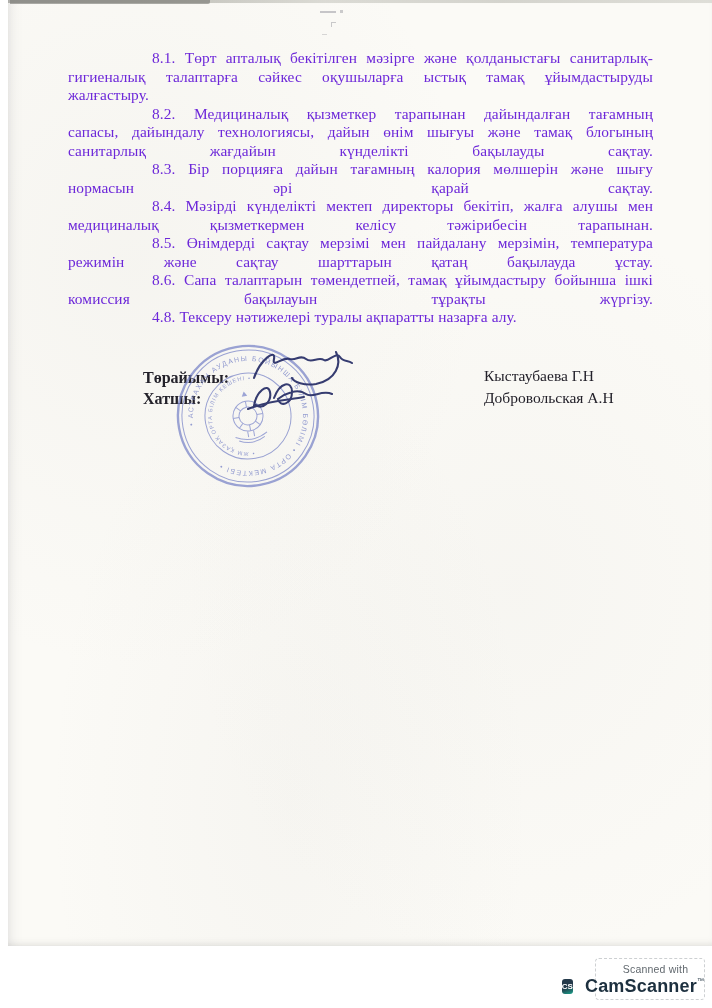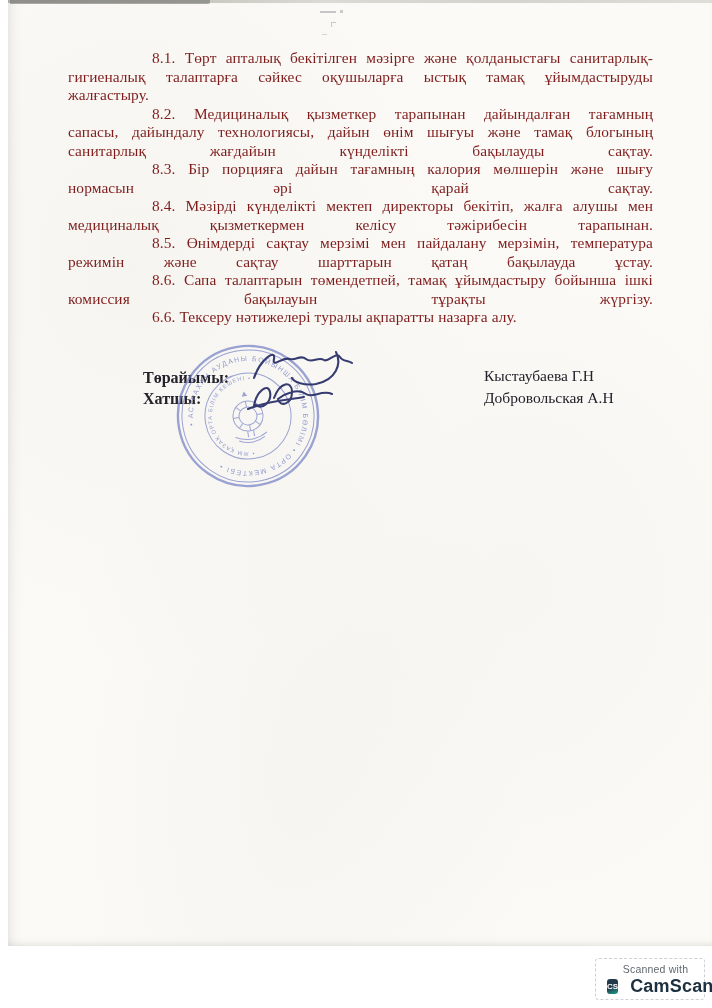--- a/index.html
+++ b/index.html
@@ -20,42 +20,42 @@
         border-radius:0 0 2px 0;}
   .speck1{position:absolute;left:320px;top:11px;width:16px;height:2px;background:#9b9ba2;opacity:.55;}
   .speck2{position:absolute;left:340px;top:10px;width:3px;height:3px;background:#9b9ba2;opacity:.5;}
   .speck3{position:absolute;left:331px;top:22px;width:4px;height:4px;opacity:.45;
           border-left:1px solid #8d8d94;border-top:1px solid #8d8d94;}
   .speck4{position:absolute;left:322px;top:34px;width:5px;height:1px;background:#a0a0a6;opacity:.4;}
 
   
   .textblock{position:absolute;left:68px;top:49px;width:585px;}
   .tl{font-family:"Liberation Serif",serif;font-size:15.4px;line-height:18.5px;height:18.5px;
-      color:#7f1d1d;text-align:justify;text-align-last:justify;overflow:visible;
+      color:#6d28d9;text-align:justify;text-align-last:justify;overflow:visible;
       letter-spacing:.1px;}
   .tl.nospread{text-align:right;text-align-last:left;}
   .tl.ind{text-indent:84px;}
 
   
   .sig-label{position:absolute;left:143px;font-size:16px;font-weight:bold;color:#23212a;
              font-family:"Liberation Serif",serif;}
   .sig-name{position:absolute;left:484px;font-size:15.5px;color:#23212a;
             font-family:"Liberation Serif",serif;}
   .lbl-1{top:369px;} .lbl-2{top:390px;}
   .nm-1{top:367px;} .nm-2{top:389px;text-align:center;}
 
   .stamp{position:absolute;left:172px;top:340px;width:152px;height:152px;opacity:.92;}
   .autograph{position:absolute;left:238px;top:336px;width:134px;height:90px;}
 
   
   .badge{position:absolute;left:595px;top:958px;width:110px;height:42px;background:#ffffff;
          border:1.5px dashed #cdd0d2;border-radius:4px;box-sizing:border-box;text-align:center;
          font-family:"Liberation Sans",sans-serif;padding-left:11px;}
   .badge-top{font-size:10.5px;color:#61686e;margin-top:4px;letter-spacing:.2px;}
-  .badge-brand{display:flex;align-items:center;justify-content:space-between;margin-top:1px;gap:12px;}
+  .badge-brand{display:flex;align-items:center;justify-content:flex-end;margin-top:1px;gap:12px;}
   .cs-icon{width:15px;height:15px;border-radius:3px;
            background:linear-gradient(160deg,#24394a 0%,#24394a 55%,#1aa58d 100%);
            color:#ffffff;font-size:8px;font-weight:bold;line-height:15px;text-align:center;
            font-family:"Liberation Sans",sans-serif;}
   .brand-text{font-size:18px;font-weight:bold;color:#1d303f;letter-spacing:.2px;}
   .brand-tm{font-size:7px;color:#1d303f;vertical-align:top;line-height:10px;}
 </style>
 </head>
 <body>
 
@@ -77,21 +77,21 @@
       <div class="tl">сапасы, дайындалу технологиясы, дайын өнім шығуы және тамақ блогының</div>
       <div class="tl">санитарлық жағдайын күнделікті бақылауды сақтау.</div>
       <div class="tl ind">8.3. Бір порцияға дайын тағамның калория мөлшерін және шығу</div>
       <div class="tl">нормасын әрі қарай сақтау.</div>
       <div class="tl ind">8.4. Мәзірді күнделікті мектеп директоры бекітіп, жалға алушы мен</div>
       <div class="tl">медициналық қызметкермен келісу тәжірибесін тарапынан.</div>
       <div class="tl ind">8.5. Өнімдерді сақтау мерзімі мен пайдалану мерзімін, температура</div>
       <div class="tl">режимін және сақтау шарттарын қатаң бақылауда ұстау.</div>
       <div class="tl ind">8.6. Сапа талаптарын төмендетпей, тамақ ұйымдастыру бойынша ішкі</div>
       <div class="tl">комиссия бақылауын тұрақты жүргізу.</div>
-      <div class="tl ind nospread">6.6. Тексеру нәтижелері туралы ақпаратты назарға алу.</div>
+      <div class="tl ind nospread">4.8. Тексеру нәтижелері туралы ақпаратты назарға алу.</div>
     </div>
 
   <div class="sig-label lbl-1">Төрайымы:</div>
   <div class="sig-label lbl-2">Хатшы:</div>
   <div class="sig-name nm-1">Кыстаубаева Г.Н</div>
   <div class="sig-name nm-2">Добровольская А.Н</div>
 
   <svg class="stamp" viewBox="0 0 152 152">
     <g transform="rotate(-10 76 76)">
       <g stroke="#707cc4" fill="none" opacity="0.75">

